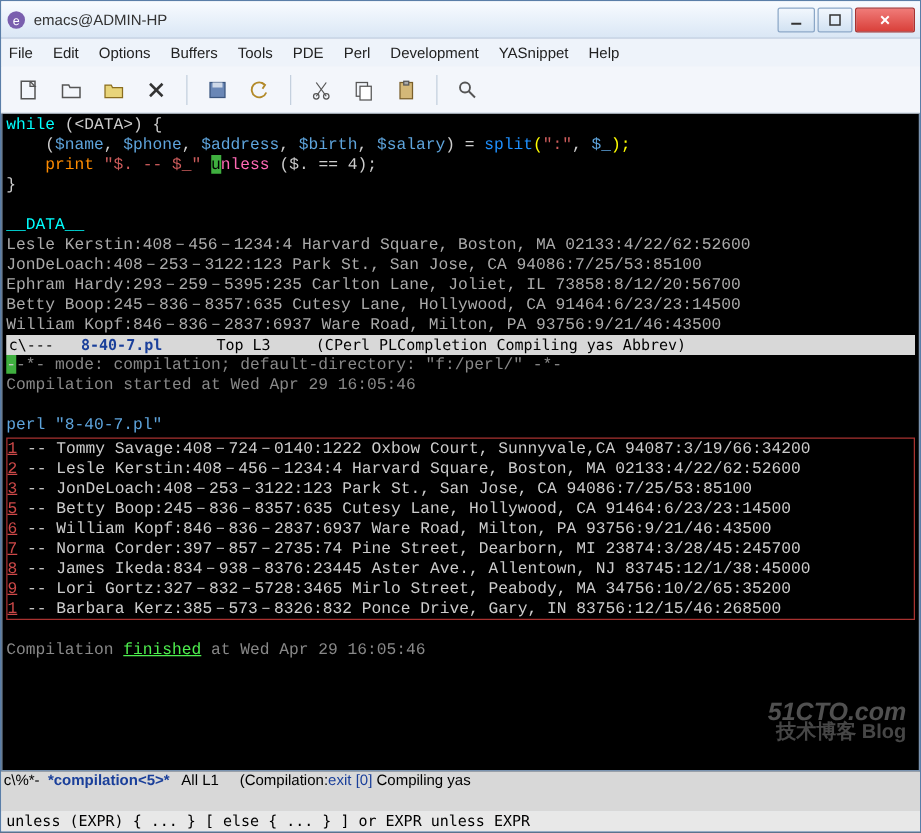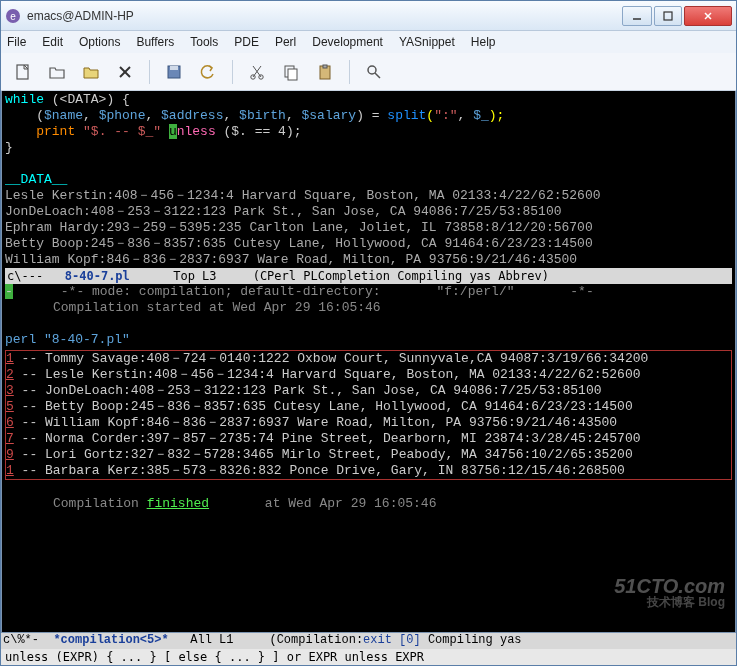--- a/index.html
+++ b/index.html
@@ -35,36 +35,36 @@
 .str { color: #cd5c5c; }
 .comment { color: #aaaaaa; }
 .syntax-under { color: #00ffff; font-family: Liberation Mono, monospace; }
 .cursor { background: #3faf3f; color: #000; }
 
 .modeline { background: #d8d8d8; color: #000; font-family: Consolas, monospace; font-size: 12px; height: 16px; display:flex; align-items:center; padding: 0 2px; white-space: pre; }
 .modeline .fname { color: #1a3f9a; font-weight: bold; }
 .modeline .mode { color: #000; }
 
 .compile-block { }
-.compile-block .info { color: #888; margin-left: 48px; }
+.compile-block .info { color: #888; }
 .compile-block .greenu { color: #4fef4f; text-decoration: underline; }
 .compile-block .blue { color: #5ea4dc; }
 .output-box { border: 1px solid #a83230; padding: 0; margin-top: 2px; }
 .output-box .ln { color: #cc4848; text-decoration: underline; }
 .emptyline { height: 16px; }
 
-.bottom-modeline { background: #d8d8d8; color:#000; font-family: Liberation Mono, monospace; font-size:12px; height:16px; padding:0 2px; white-space: pre; }
+.bottom-modeline { background: #d8d8d8; color:#000; font-family: Liberation Sans, sans-serif; font-size:12px; height:32px; padding:0 2px; white-space: pre; }
 .bottom-modeline .fname { color: #1a3f9a; font-weight: bold; }
 .bottom-modeline .exitc { color: #1a3f9a; }
 .bottom-modeline .zero { color: #1a3f9a; }
 
 .minibuffer { height: 16px; background: #e8e8e8; font-family: Consolas, monospace; font-size: 12px; padding: 1px 4px; color:#000; white-space: pre;}
 
 .watermark { position: absolute; right: 10px; bottom: 22px; color: rgba(200,200,200,0.4); font-size: 20px; font-weight: bold; font-style: italic; font-family: Arial; text-align:right; pointer-events:none; }
-.watermark .sub { font-size: 12px; font-style: normal; display:block; color: rgba(200,200,200,0.35);}
+.watermark .sub { font-size: 16px; font-style: normal; display:block; color: rgba(200,200,200,0.35);}
 
 .row { white-space: pre; }
 </style>
 </head>
 <body>
 
 <div class="window">
 
   <div class="titlebar">
     <span class="icon">
@@ -194,20 +194,21 @@
         <div class="row info">Compilation started at Wed Apr 29 16:05:46</div>
         <div class="emptyline"></div>
         <div class="row blue">perl "8-40-7.pl"</div>
         <div class="output-box">
           <div class="row"><span class="ln">1</span><span> -- Tommy Savage:408－724－0140:1222 Oxbow Court, Sunnyvale,CA 94087:3/19/66:34200</span></div>
           <div class="row"><span class="ln">2</span><span> -- Lesle Kerstin:408－456－1234:4 Harvard Square, Boston, MA 02133:4/22/62:52600</span></div>
           <div class="row"><span class="ln">3</span><span> -- JonDeLoach:408－253－3122:123 Park St., San Jose, CA 94086:7/25/53:85100</span></div>
           <div class="row"><span class="ln">5</span><span> -- Betty Boop:245－836－8357:635 Cutesy Lane, Hollywood, CA 91464:6/23/23:14500</span></div>
           <div class="row"><span class="ln">6</span><span> -- William Kopf:846－836－2837:6937 Ware Road, Milton, PA 93756:9/21/46:43500</span></div>
           <div class="row"><span class="ln">7</span><span> -- Norma Corder:397－857－2735:74 Pine Street, Dearborn, MI 23874:3/28/45:245700</span></div>
+          <div class="row"><span class="ln">8</span><span> -- James Ikeda:834－938－8376:23445 Aster Ave., Allentown, NJ 83745:12/1/38:45000</span></div>
           <div class="row"><span class="ln">9</span><span> -- Lori Gortz:327－832－5728:3465 Mirlo Street, Peabody, MA 34756:10/2/65:35200</span></div>
           <div class="row"><span class="ln">1</span><span> -- Barbara Kerz:385－573－8326:832 Ponce Drive, Gary, IN 83756:12/15/46:268500</span></div>
         </div>
         <div class="emptyline"></div>
         <div class="row"><span class="info">Compilation </span><span class="greenu">finished</span><span class="info"> at Wed Apr 29 16:05:46</span></div>
       </div>
     </div>
 
     <div class="watermark">
       <span>51CTO.com</span>

